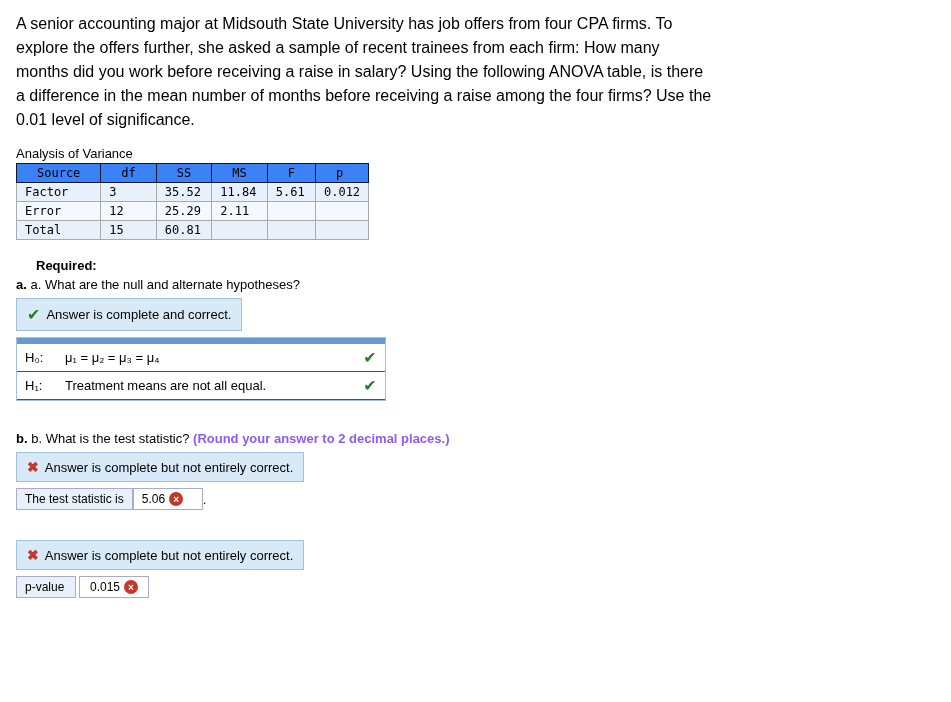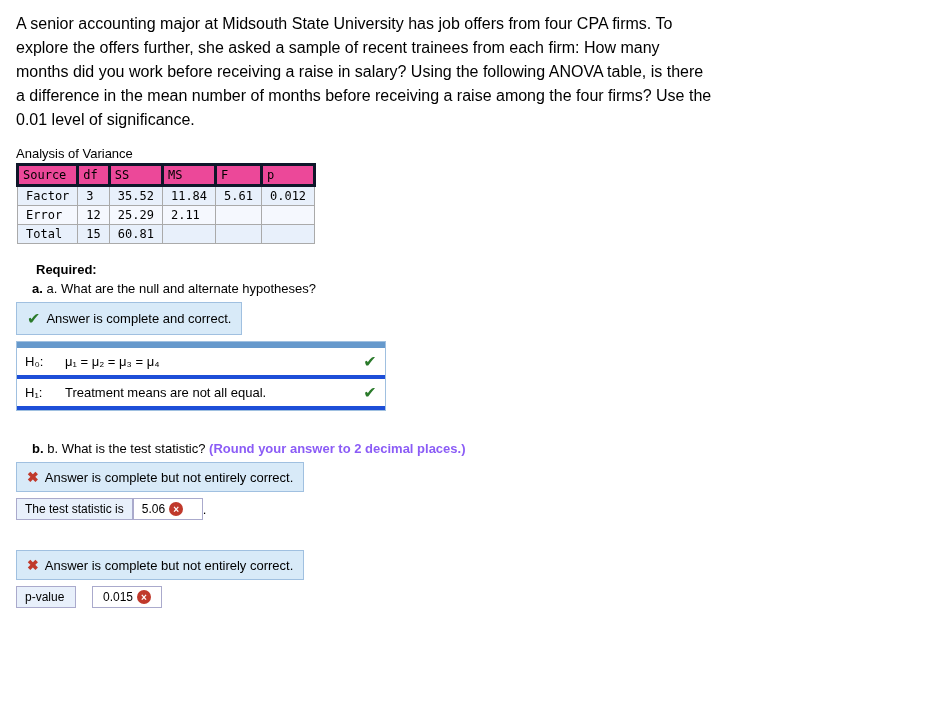--- a/index.html
+++ b/index.html
@@ -20,25 +20,25 @@
     }
     .anova-table {
       margin-bottom: 18px;
     }
     .anova-table table {
       border-collapse: collapse;
       font-size: 12px;
       font-family: monospace;
     }
     .anova-table thead tr th {
-      background: #ec4899;
-      padding: 2px 4px;
+      background: #3b82f6;
+      padding: 2px 20px;
       text-align: left;
       font-weight: normal;
-      border: 3px solid #0f172a;
+      border: 1px solid #0f172a;
     }
     .anova-table tbody tr td {
       padding: 2px 8px;
       border: 1px solid #aaa;
     }
     .anova-table tbody tr:nth-child(odd) {
       background: #e8f0fb;
     }
     .anova-table tbody tr:nth-child(even) {
       background: #f5f8fe;
@@ -46,21 +46,20 @@
     .required-section {
       margin-bottom: 10px;
     }
     .required-label {
       font-weight: bold;
       margin-bottom: 4px;
       padding-left: 20px;
     }
     .part-label {
       margin-bottom: 6px;
-      margin-left: 16px;
     }
     .part-label b {
       font-weight: bold;
     }
     .answer-box-correct {
       border: 1px solid #a0c0e0;
       background: #d8eaf8;
       padding: 6px 10px;
       display: inline-flex;
       align-items: center;
@@ -99,21 +98,21 @@
     .hyp-header {
       background: #6699cc;
       height: 6px;
     }
     .hyp-table {
       width: 100%;
       border-collapse: collapse;
     }
     .hyp-table td {
       padding: 4px 8px;
-      border-bottom: 4px solid #1d4ed8;
+      border-bottom: 1px solid #1d4ed8;
       font-size: 13px;
       margin-left: 47px;
     }
     .hyp-table td:first-child {
       width: 40px;
       color: #000;
     }
     .hyp-table td:last-child {
       width: 30px;
       text-align: center;
@@ -158,21 +157,21 @@
       font-weight: bold;
       flex-shrink: 0;
     }
     .dot-space {
       font-size: 13px;
     }
     
     .pval-row {
       display: flex;
       align-items: center;
-      gap: 16px;
+      gap: 3px;
       margin-bottom: 4px;
     }
     .pval-label-box {
       background: #e8f0fb;
       border: 1px solid #aac;
       padding: 3px 8px;
       font-size: 12px;
       min-width: 60px;
     }
     .pval-value-box {

